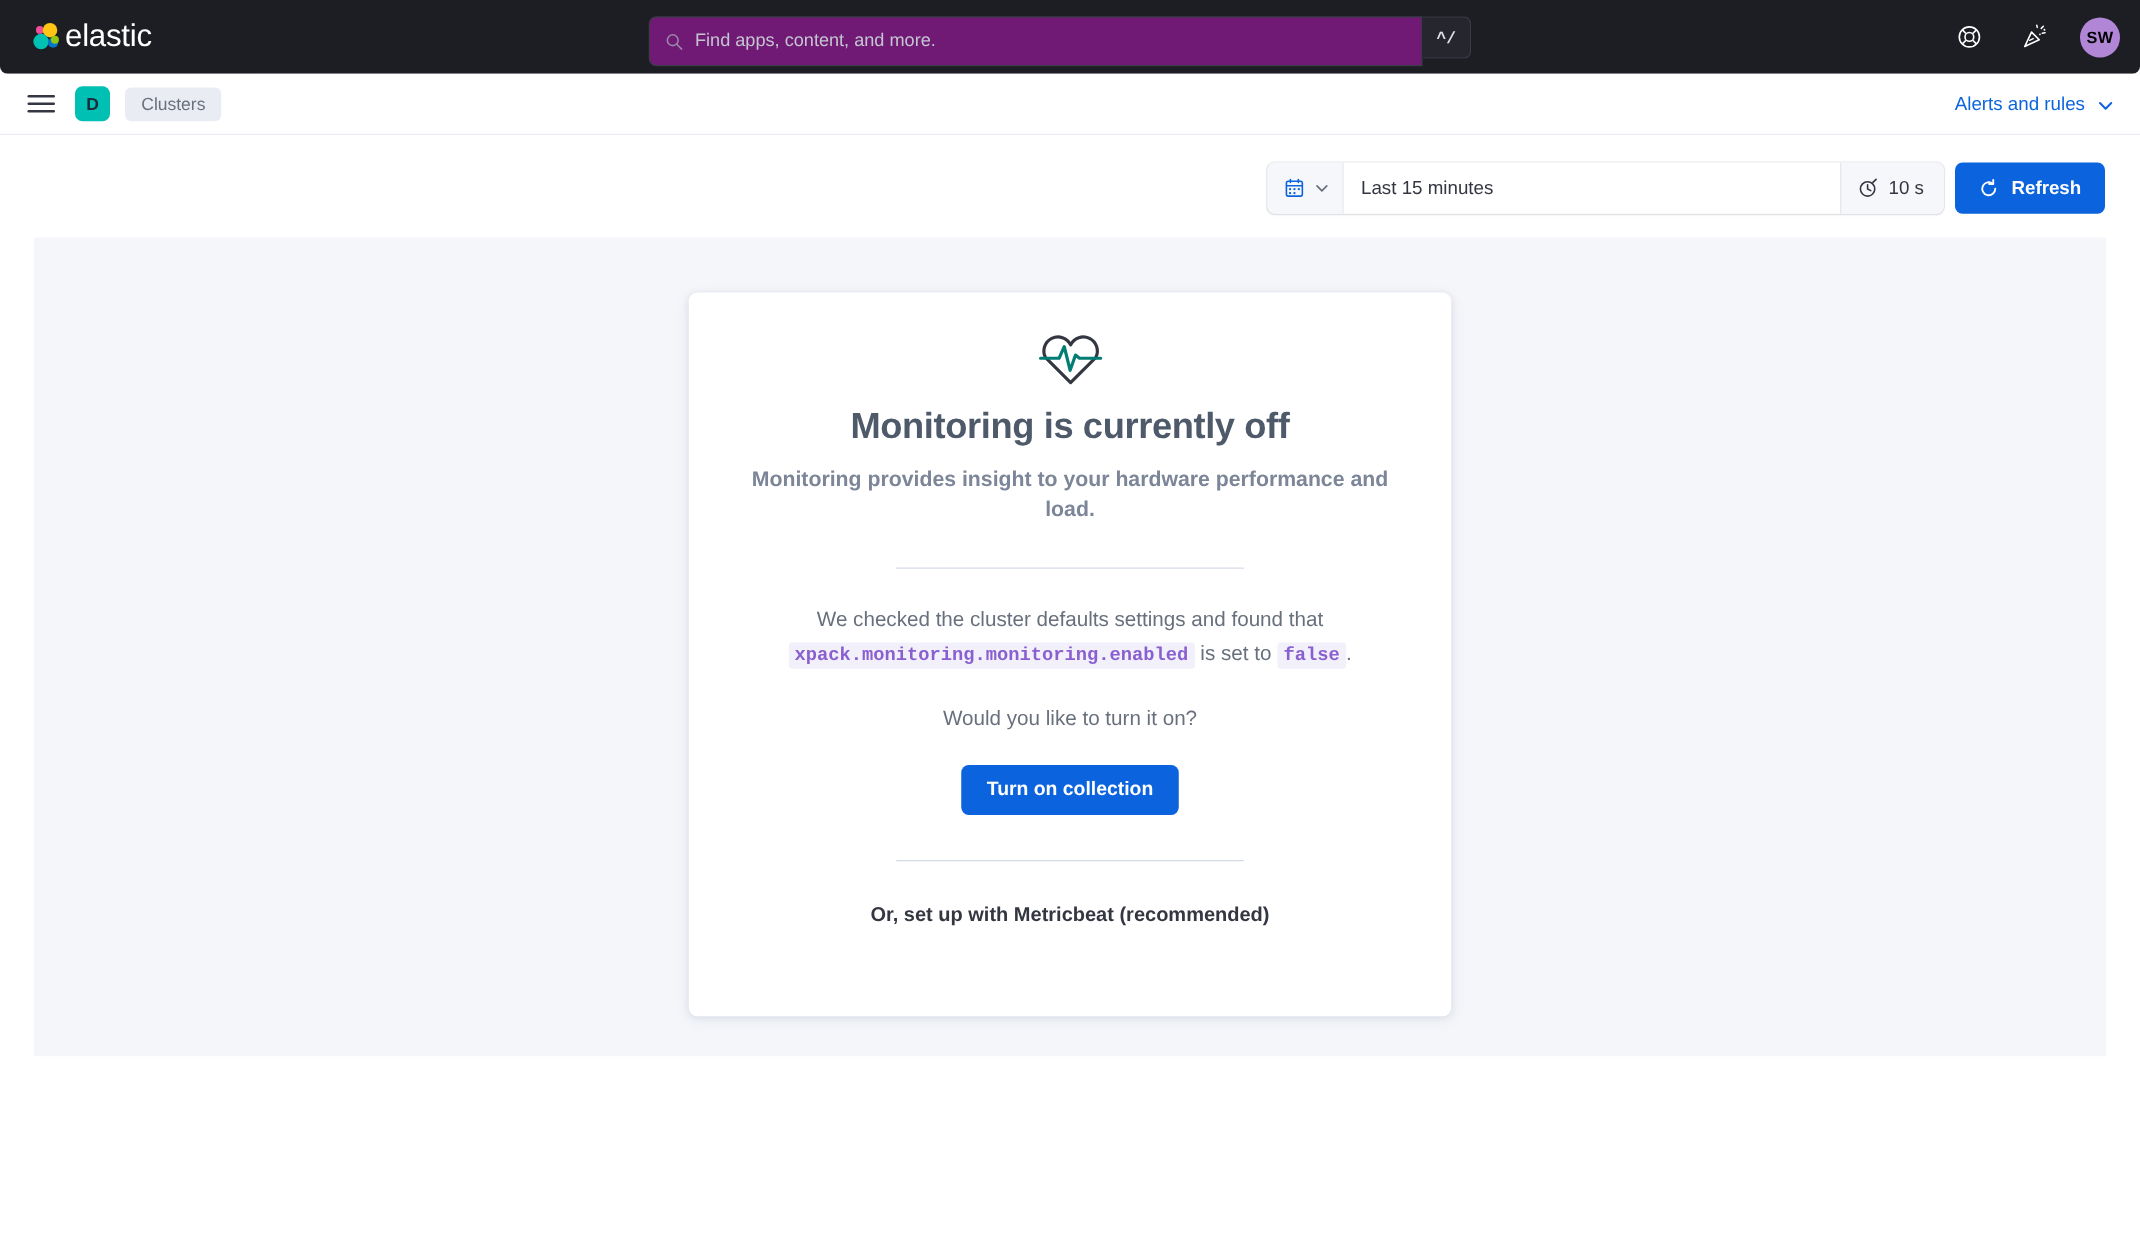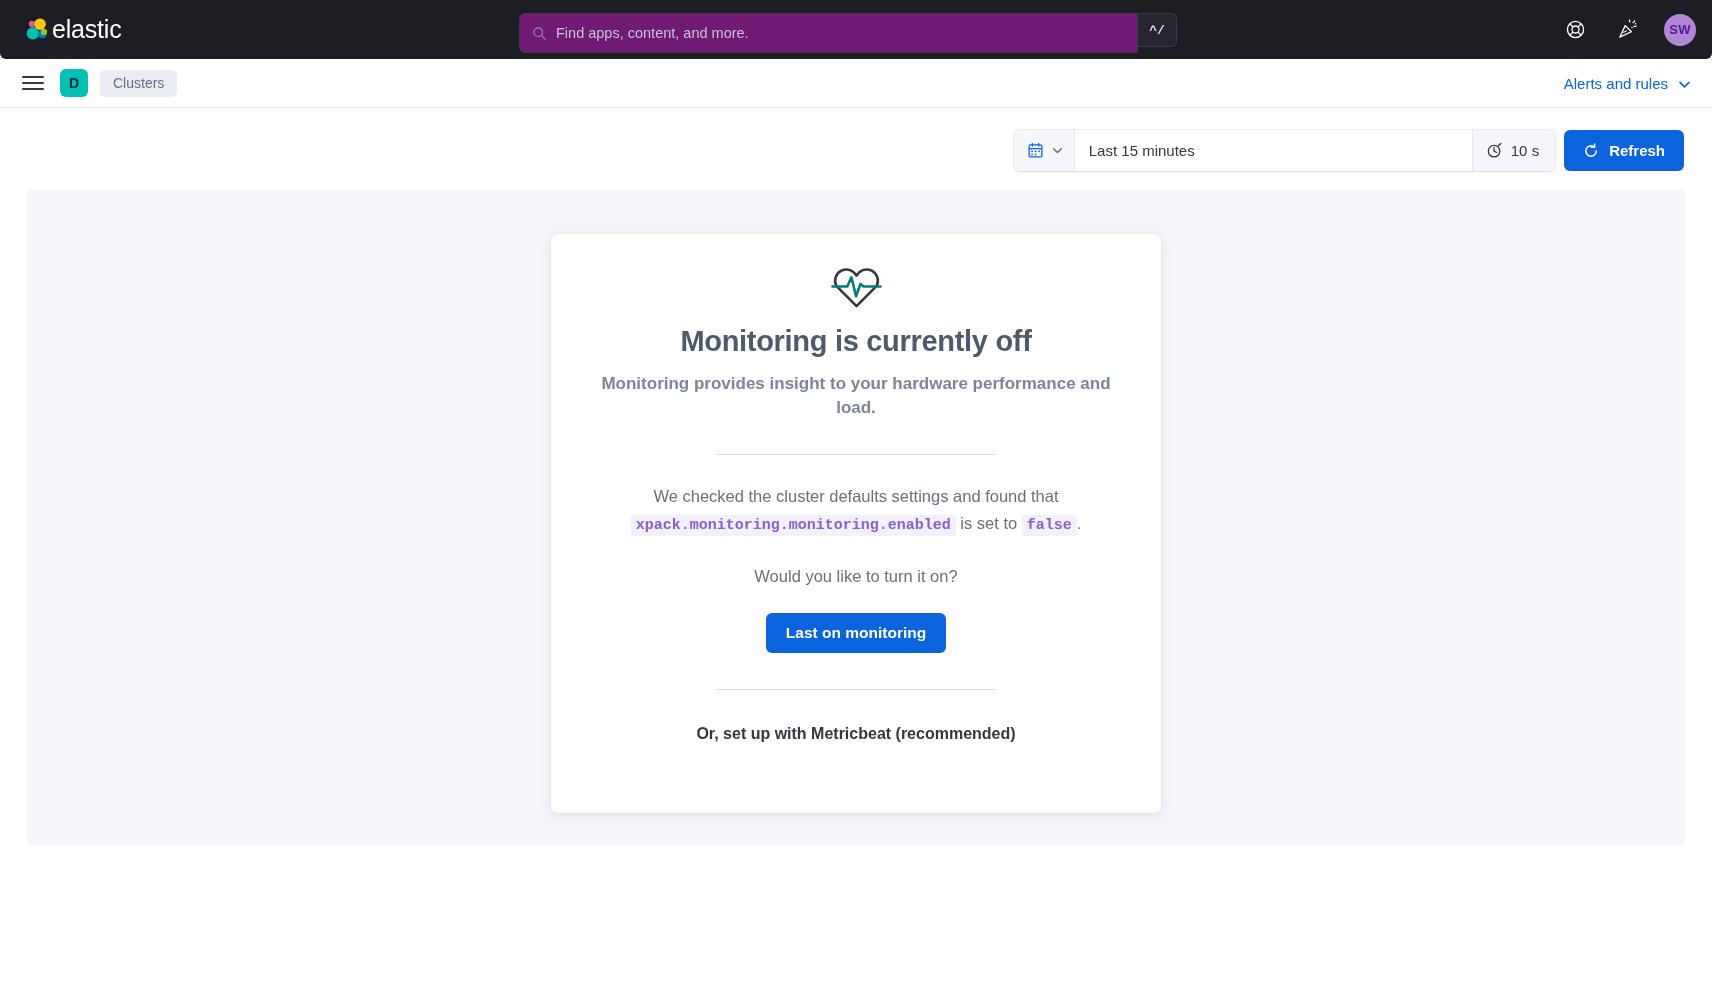--- a/index.html
+++ b/index.html
@@ -88,21 +88,21 @@
   }
   .hdr-icon-btn {
     width: 30px; height: 30px;
     display: flex; align-items: center; justify-content: center;
     cursor: pointer;
   }
   .avatar {
     width: 32px; height: 32px;
     border-radius: 50%;
     background: #b186d6;
-    color: #4c1d95;
+    color: #000000;
     font-size: 13px;
     font-weight: 600;
     display: flex;
     align-items: center;
     justify-content: center;
     letter-spacing: .3px;
     cursor: pointer;
   }
 
   
@@ -468,21 +468,21 @@
 
       <p class="check-text">
         <span>We checked the cluster defaults settings and found that</span>
         <code class="code-pill">xpack.monitoring.monitoring.enabled</code>
         <span>is set to</span>
         <code class="code-pill">false</code><span>.</span>
       </p>
 
       <p class="question">Would you like to turn it on?</p>
 
-      <button class="turn-on-btn">Last on monitoring</button>
+      <button class="turn-on-btn">Turn on collection</button>
 
       <div class="divider2"></div>
 
       <a class="metricbeat-link" href="#">Or, set up with Metricbeat (recommended)</a>
     </div>
 
   </div>
 
   <div class="page-scroll-gutter"></div>
 </div>

